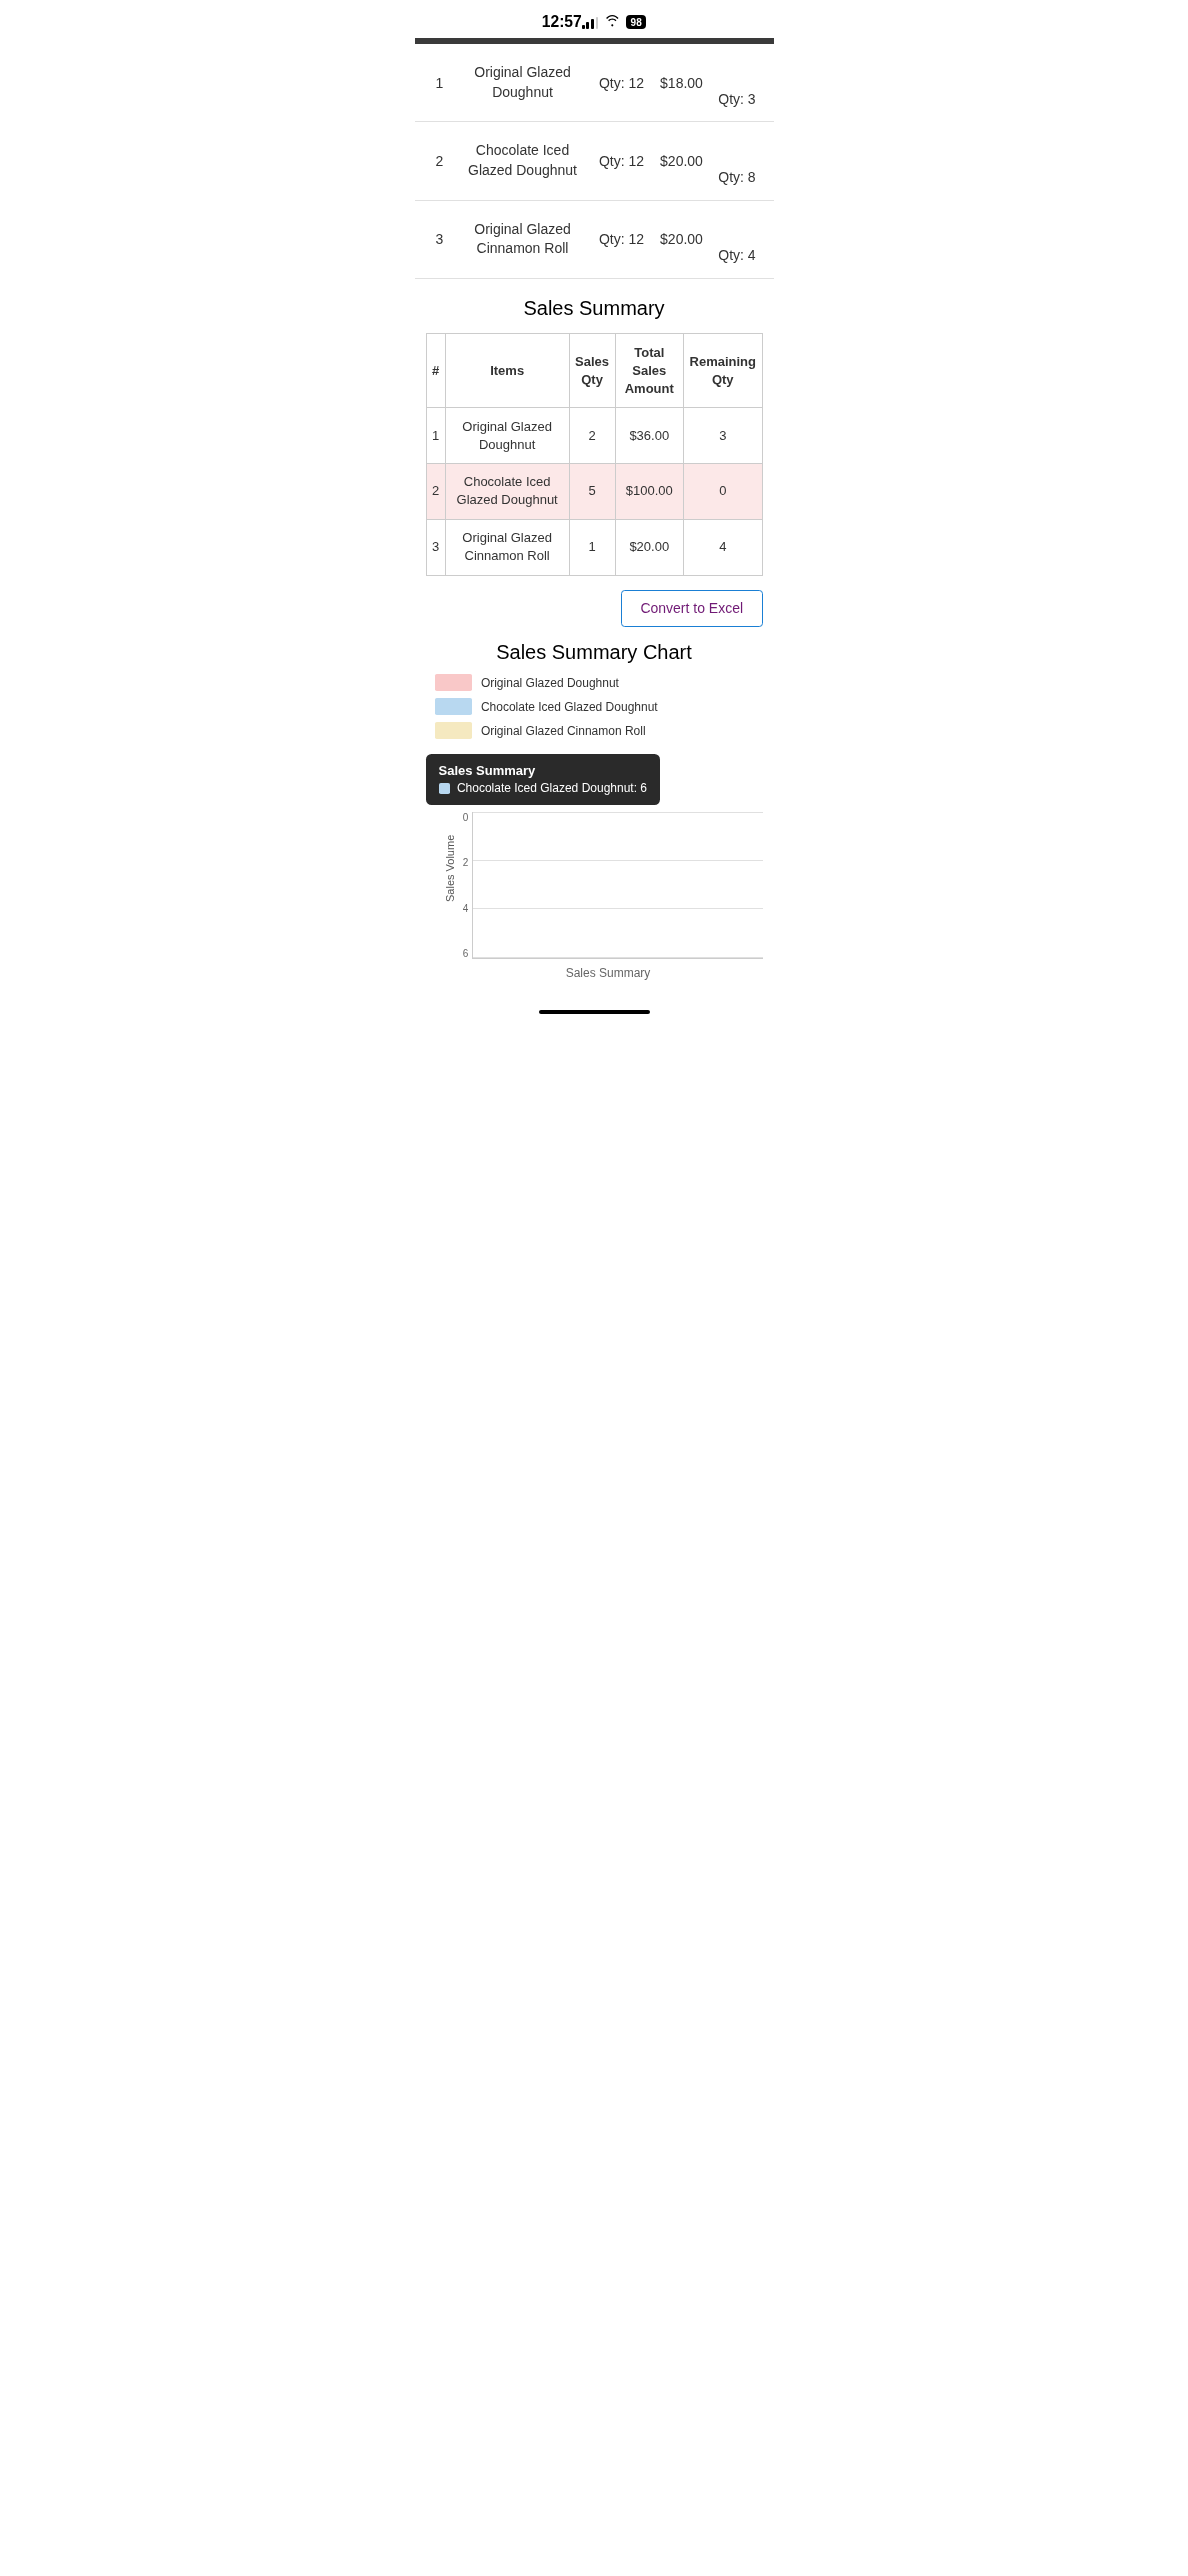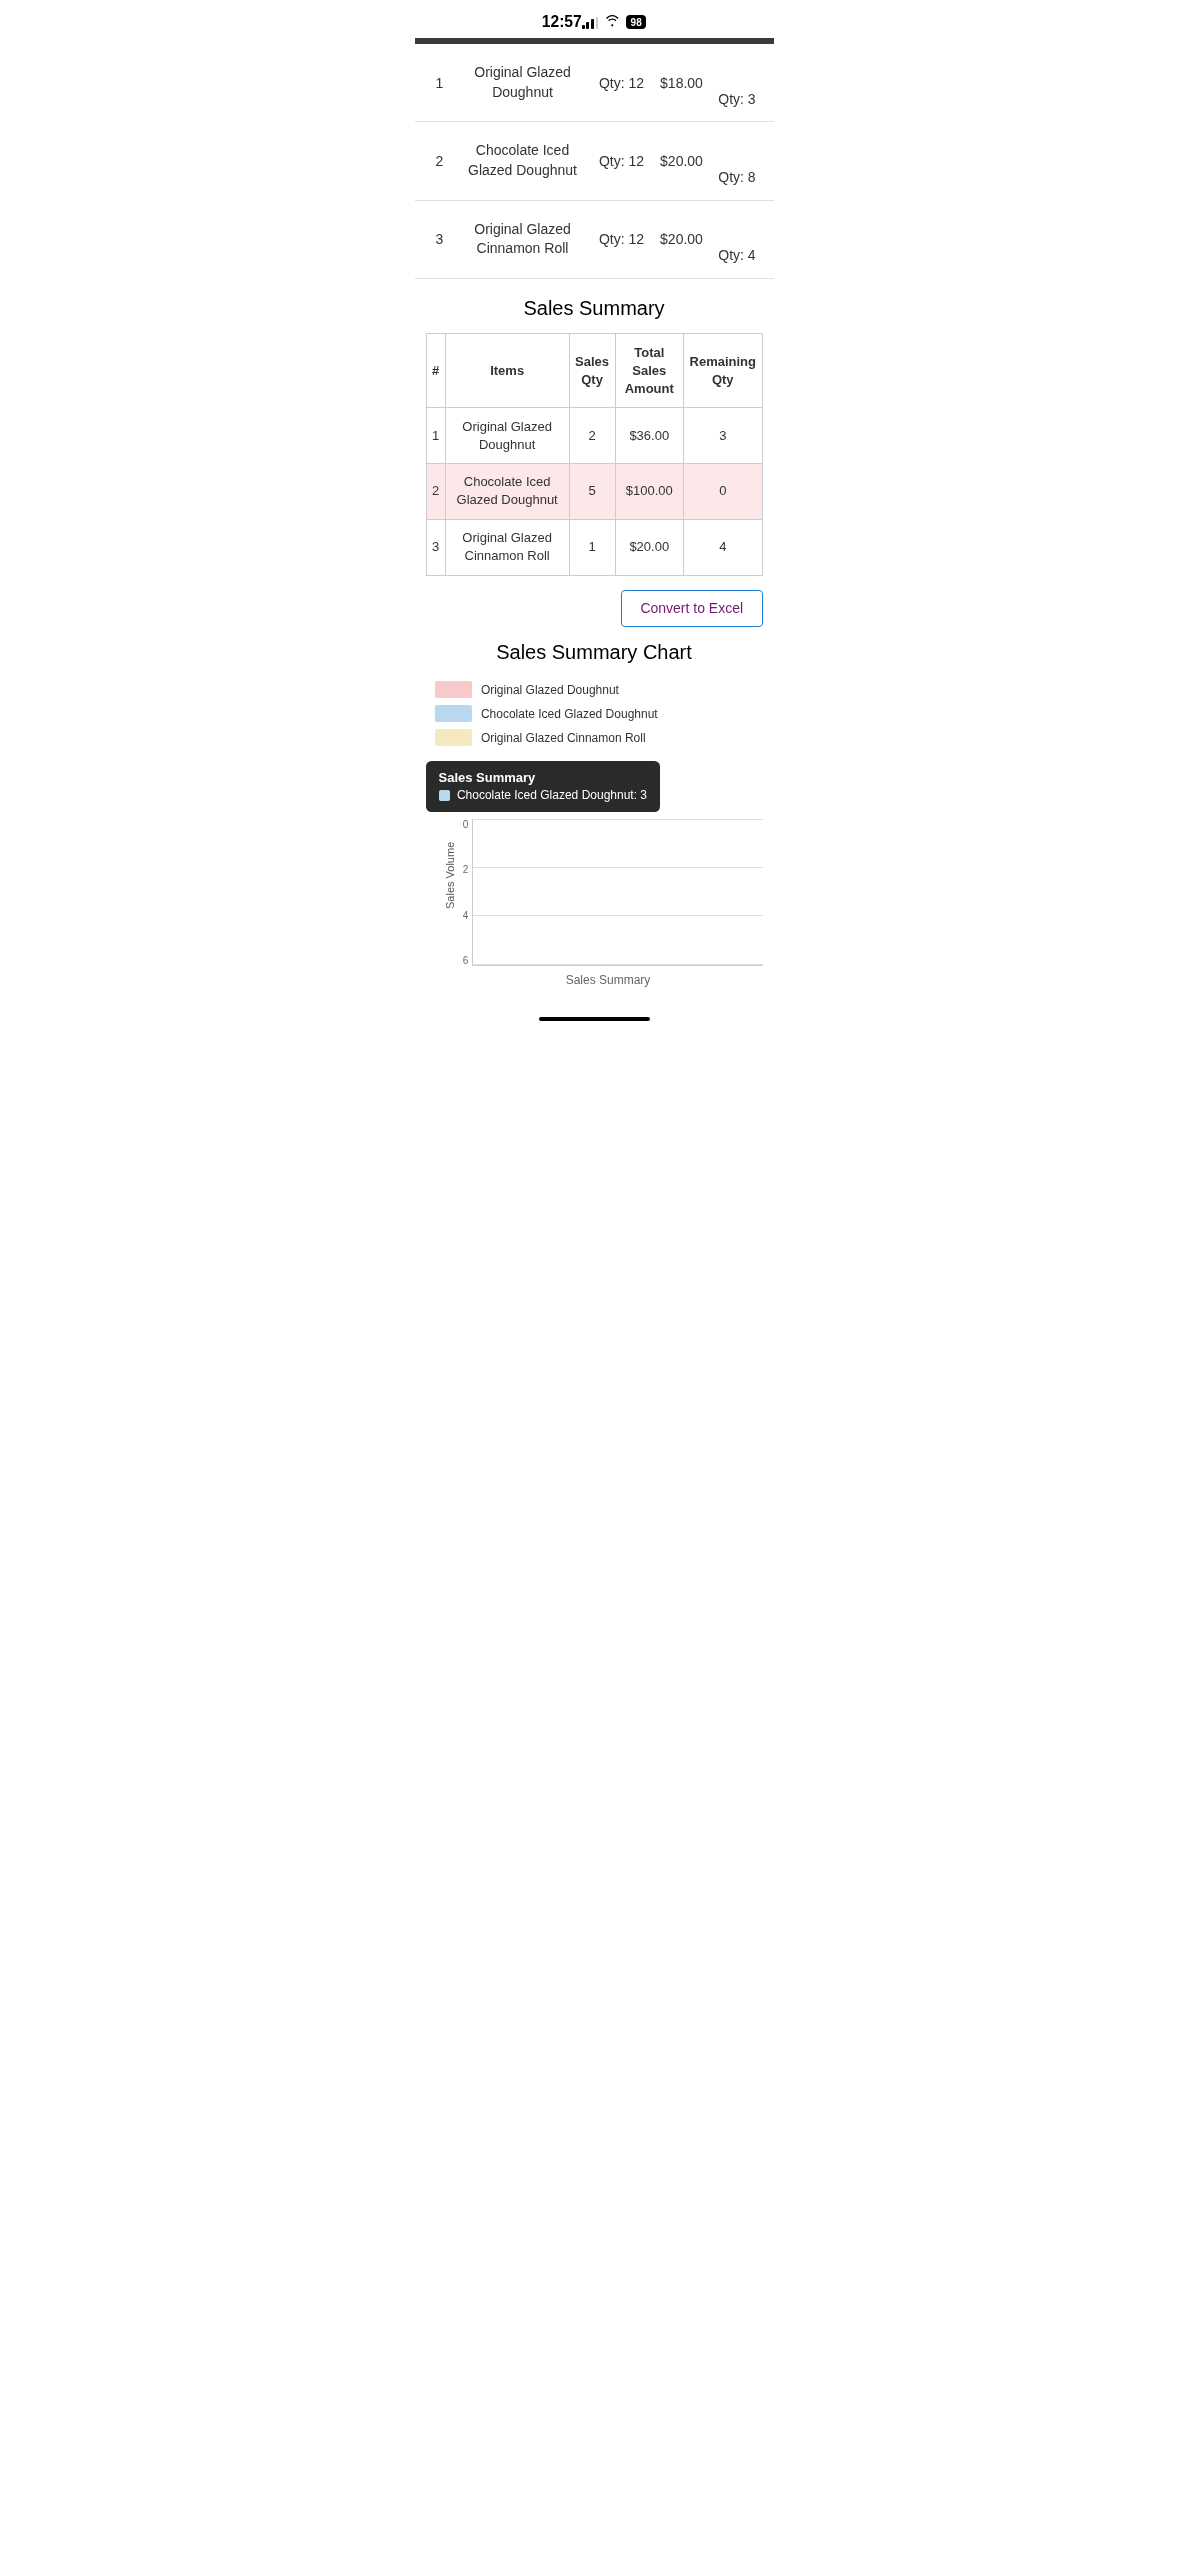--- a/index.html
+++ b/index.html
@@ -191,21 +191,21 @@
     
     .chart-section {
       padding: 0 11px 18.4px 11px;
     }
 
     .chart-title {
       font-size: 20px;
       font-weight: 500;
       text-align: center;
       color: #000;
-      margin-bottom: 17px;
+      margin-bottom: 10px;
     }
 
     
     .chart-legend {
       display: flex;
       flex-direction: column;
       gap: 7.4px;
       margin-bottom: 14.7px;
       padding-left: 9.2px;
     }
@@ -436,21 +436,21 @@
       <div class="legend-color" style="background:#f5e9c0;"></div>
       <span>Original Glazed Cinnamon Roll</span>
     </div>
   </div>
 
   
   <div class="chart-tooltip">
     <div class="chart-tooltip-title">Sales Summary</div>
     <div class="chart-tooltip-item">
       <div class="tooltip-color-box" style="background:#b8d8f0;"></div>
-      <span>Chocolate Iced Glazed Doughnut: 3</span>
+      <span>Chocolate Iced Glazed Doughnut: 6</span>
     </div>
   </div>
 
   
   <div class="chart-outer-wrapper">
     <span class="sales-volume-label">Sales Volume</span>
     <div style="display:flex; width:100%;">
       <div class="y-labels">
         <span>6</span>
         <span>4</span>

